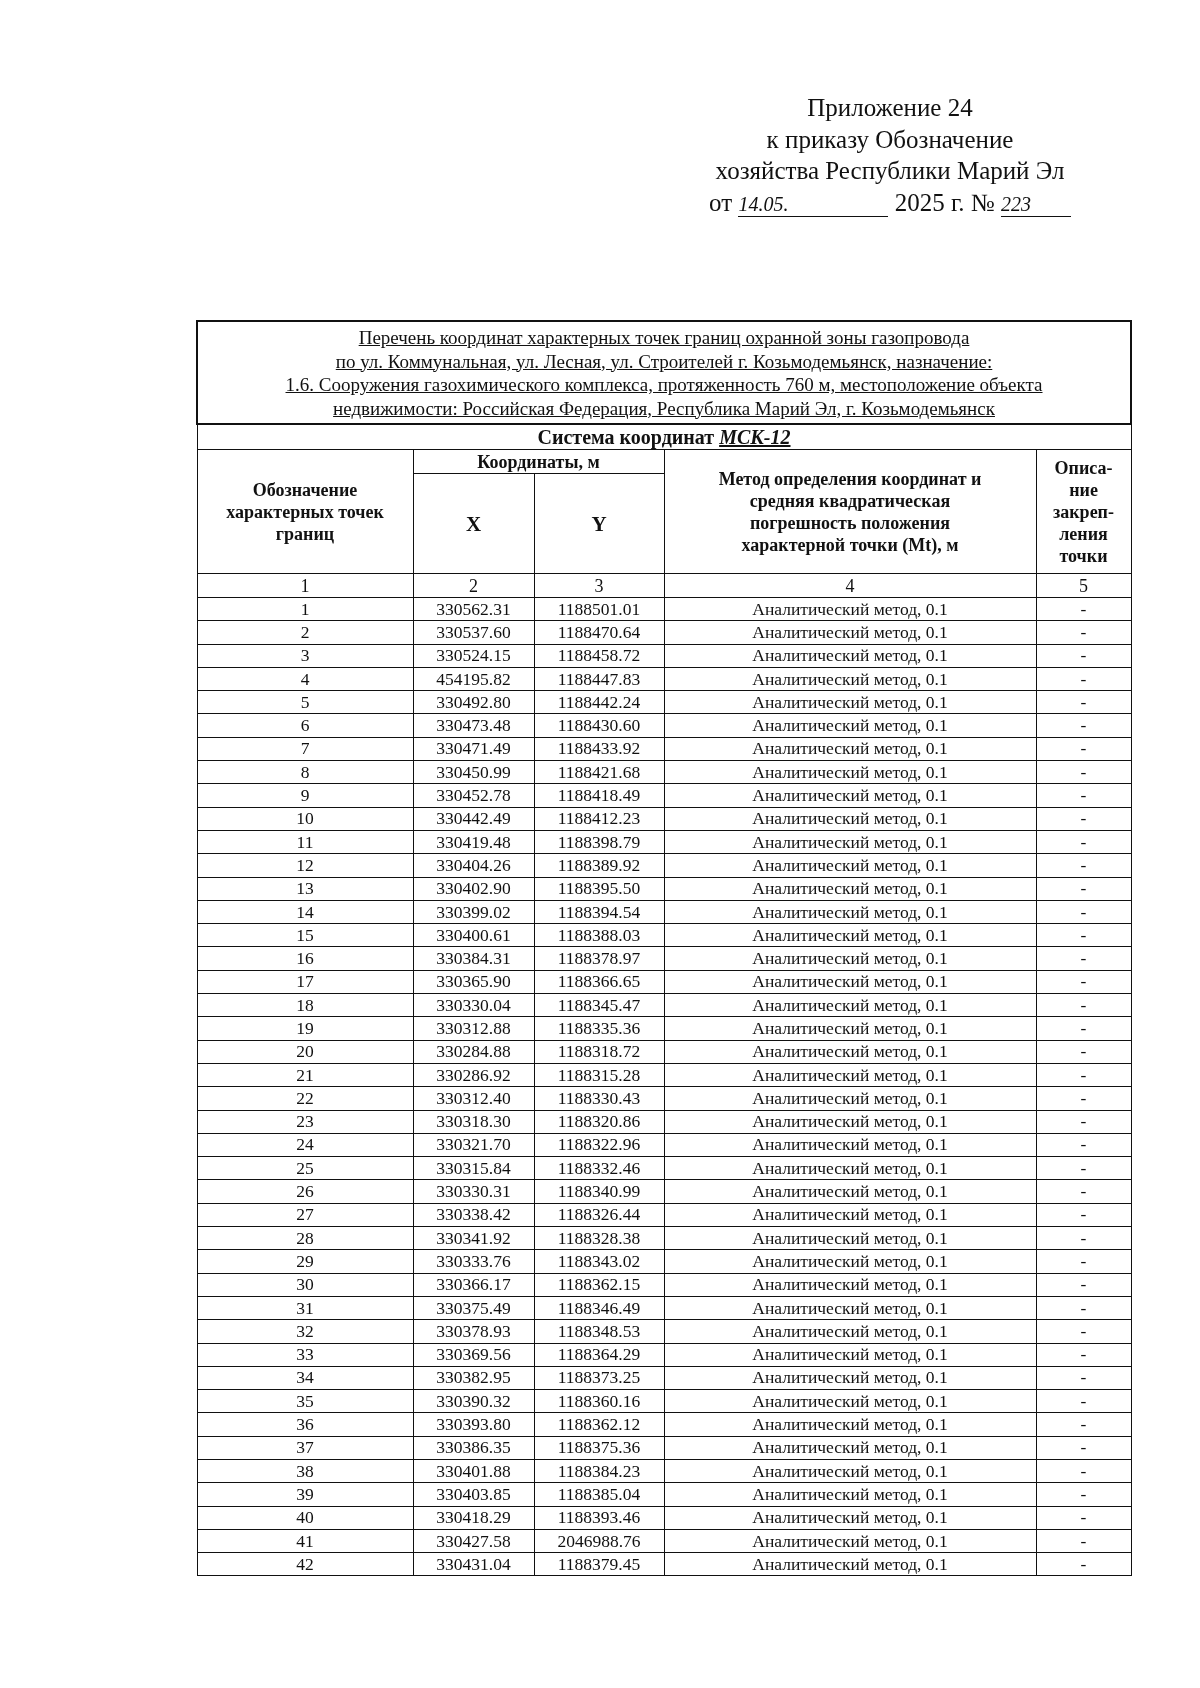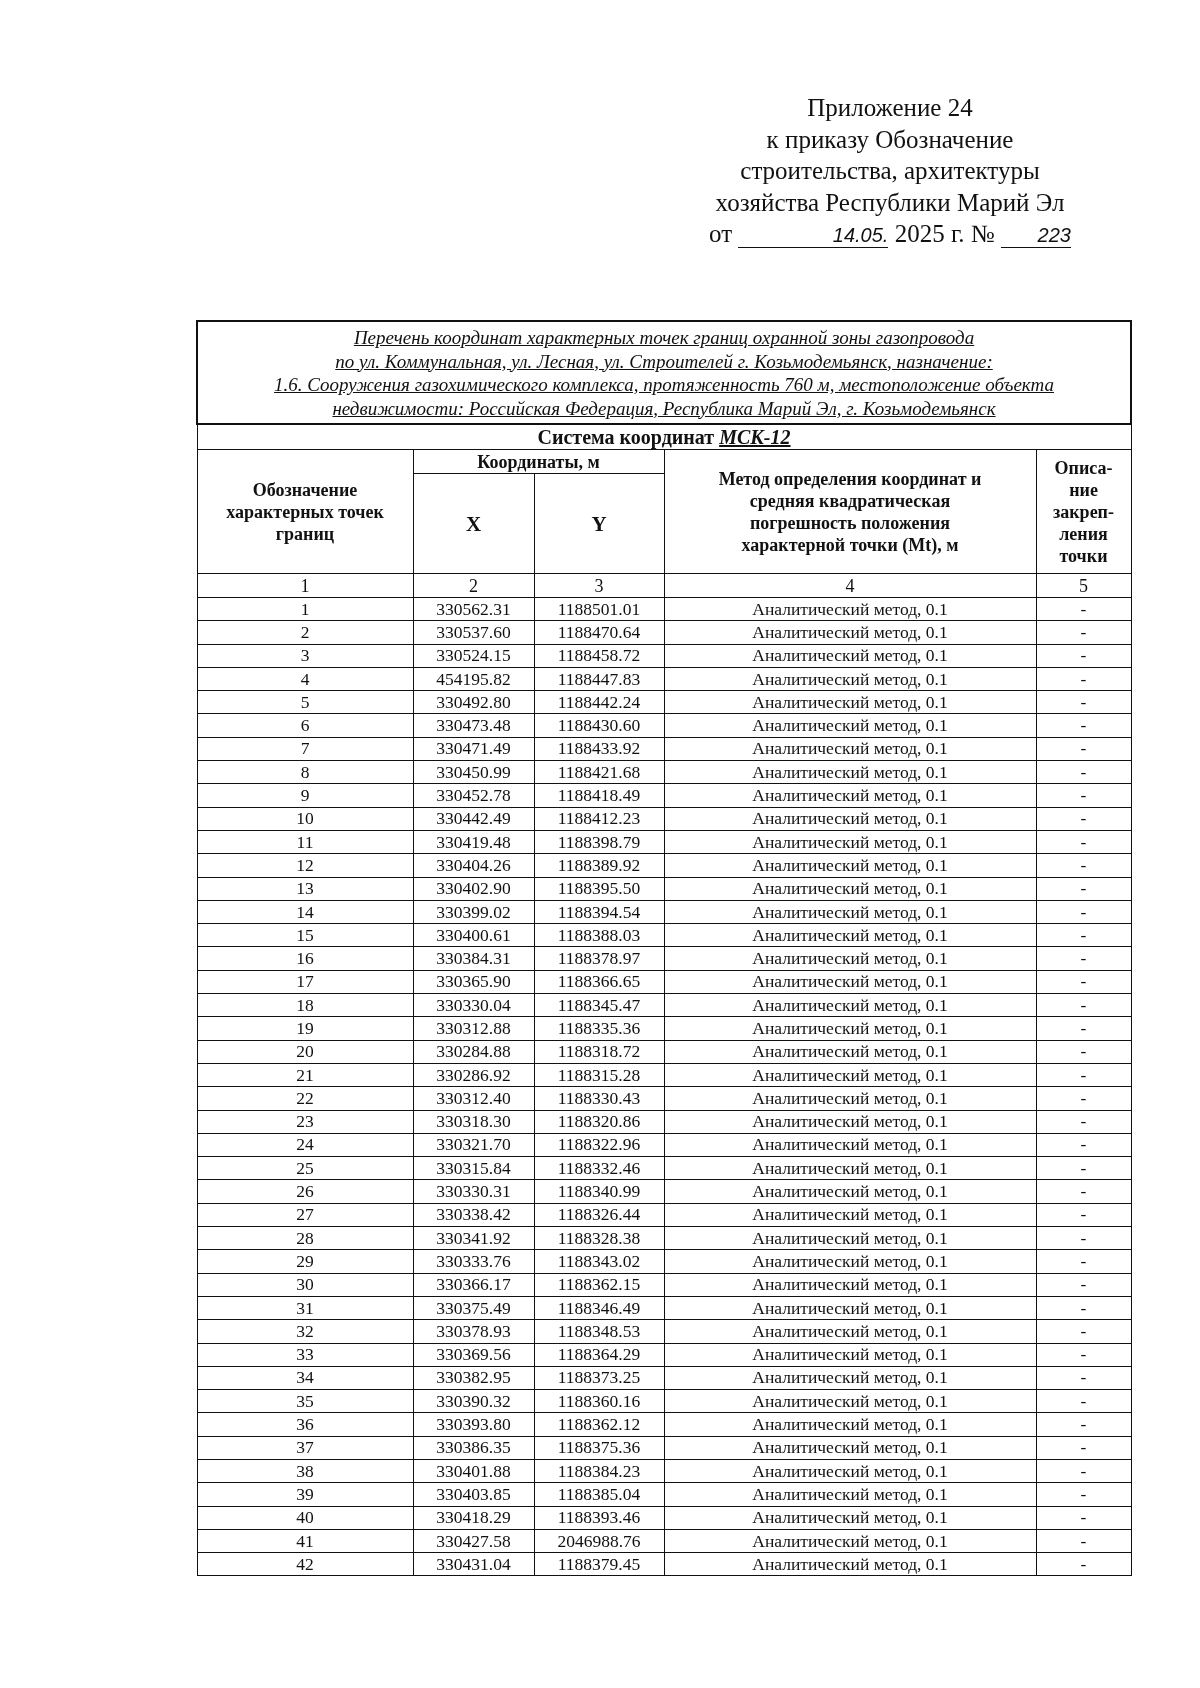--- a/index.html
+++ b/index.html
@@ -2,48 +2,47 @@
 <html><head>
 <meta charset="utf-8">
 <style>
   html, body { margin: 0; padding: 0; background: #ffffff; }
   body { width: 1200px; height: 1688px; position: relative; overflow: hidden;
          font-family: "Liberation Serif", "DejaVu Serif", serif; color: #111; }
   .appendix { position: absolute; left: 700px; top: 92px; width: 380px; text-align: center;
               font-size: 25px; line-height: 31.5px; }
   .appendix .line { display: block; white-space: nowrap; }
   .sig-row { display: block; white-space: nowrap; }
-  .blank { display: inline-block; border-bottom: 1.5px solid #111; text-align: right;
-           font-family: Liberation Sans, sans-serif; font-style: italic; font-size: 20px; line-height: 24px; }
+  .blank { display: inline-block; border-bottom: 1.5px solid #111; text-align: left;
+           font-family: Liberation Serif, serif; font-style: italic; font-size: 20px; line-height: 24px; }
   .blank.date { width: 150px; }
   .blank.num { width: 70px; }
 
   .doc-table { position: absolute; left: 196px; top: 320px; width: 934px;
                border-collapse: collapse; table-layout: fixed; }
   .doc-table td { border: 1.3px solid #111; padding: 0; text-align: center; vertical-align: middle; }
-  .title-cell { font-family: "Liberation Serif", serif; font-style: italic; font-size: 19px;
+  .title-cell { font-family: "Liberation Serif", serif; font-size: 19px;
                 line-height: 23.5px; padding: 4px 2px 3px 2px !important; border-width: 2px !important; }
   .title-cell span { text-decoration: underline; display: block; white-space: nowrap; }
   .sys-cell { text-align: left; font-weight: bold; font-size: 20px; line-height: 22px;
               padding: 1px 0 !important; }
   .sys-cell .msk { font-style: italic; text-decoration: underline; }
   .hdr { font-weight: bold; font-size: 18px; line-height: 22px; }
   .hdr-coord { height: 24px; }
   .hdr-xy { height: 100px; font-size: 20px; }
   .num-row td { font-size: 18px; height: 23px; line-height: 22px; }
   .data-row td { font-size: 17.5px; height: 22.3px; line-height: 21px; }
   .dash { font-size: 15px; }
 </style>
 </head>
 <body>
 
 <div class="appendix">
   <span class="line">Приложение 24</span>
   <span class="line">к приказу Обозначение</span>
-  <span class="line">строительства, архитектуры</span>
   <span class="line">хозяйства Республики Марий Эл</span>
   <span class="sig-row">
     <span>от</span>
     <span class="blank date">14.05.</span>
     <span>2025 г. №</span>
     <span class="blank num">223</span>
   </span>
 </div>
 
 <table class="doc-table">

